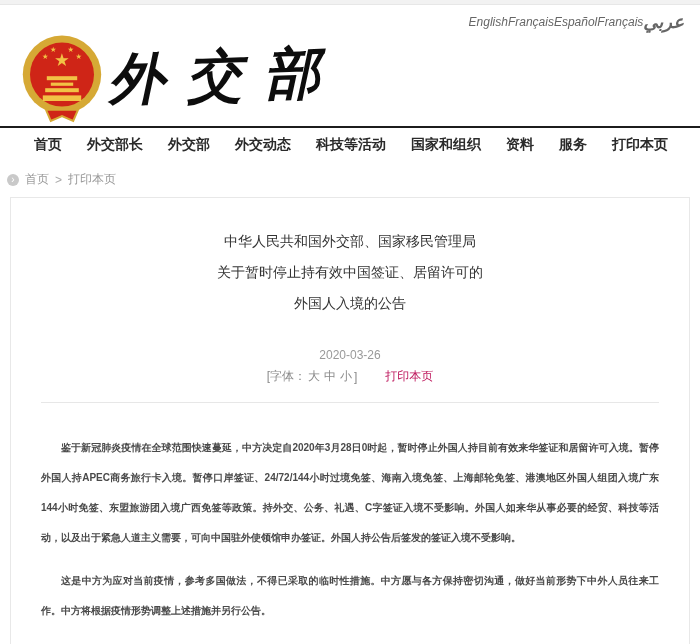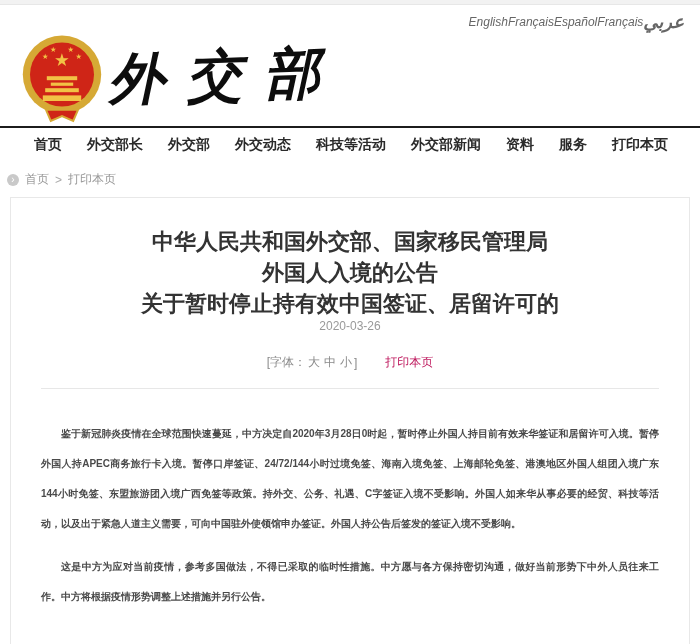--- a/index.html
+++ b/index.html
@@ -58,26 +58,26 @@
   .breadcrumb a { color: #999; text-decoration: none; cursor: pointer; }
   .breadcrumb .sep { color: #aaa; }
 
   
   .content-box {
     margin: 0 10px; border: 1px solid #e8e8e8; background: #fff;
     padding: 28px 30px 30px; min-height: 470px;
   }
   .article-title { text-align: center; }
   .article-title div {
-    font-size: 22px; line-height: 31px; color: #333; font-weight: 700;
+    font-size: 14px; line-height: 31px; color: #333; font-weight: 400;
   }
-  .article-date { text-align: center; font-size: 12px; color: #999; margin-top: 0; }
+  .article-date { text-align: center; font-size: 12px; color: #999; margin-top: 29px; }
   .article-meta {
     display: flex; justify-content: center; align-items: center;
-    margin-top: 21px; font-size: 12px; color: #8a8a8a;
+    margin-top: 6px; font-size: 12px; color: #8a8a8a;
   }
   .article-meta .font-size-option { color: #8a8a8a; text-decoration: none; cursor: pointer; padding: 0 2px; }
   .article-meta .print-link { color: #be185d; text-decoration: none; cursor: pointer; margin-left: 28px; }
   .divider { border: none; border-top: 1px solid #e7e7e7; margin-top: 17px; }
 
   .article-body { margin-top: 30px; }
   .article-body p {
     font-size: 10px; color: #4a4a4a; line-height: 30px;
     text-indent: 2em; text-align: justify; margin-bottom: 13px; font-weight: bold;
   }
@@ -114,38 +114,38 @@
   </span>
   <div class="calligraphy">外交部</div>
 </div>
 
 <div class="nav">
   <a>首页</a>
   <a>外交部长</a>
   <a>外交部</a>
   <a>外交动态</a>
   <a>科技等活动</a>
-  <a>外交部新闻</a>
+  <a>国家和组织</a>
   <a>资料</a>
   <a>服务</a>
   <a>打印本页</a>
 </div>
 
 <div class="breadcrumb">
   <span class="crumb-icon">›</span>
   <a>首页</a>
   <span class="sep">&gt;</span>
   <span>打印本页</span>
 </div>
 
 <div class="content-box">
   <div class="article-title">
     <div>中华人民共和国外交部、国家移民管理局</div>
+    <div>关于暂时停止持有效中国签证、居留许可的</div>
     <div>外国人入境的公告</div>
-    <div>关于暂时停止持有效中国签证、居留许可的</div>
   </div>
 
   <div class="article-date">2020-03-26</div>
 
   <div class="article-meta">
     <span>[字体：</span>
     <a class="font-size-option">大</a>
     <a class="font-size-option">中</a>
     <a class="font-size-option">小</a>
     <span>]</span>

